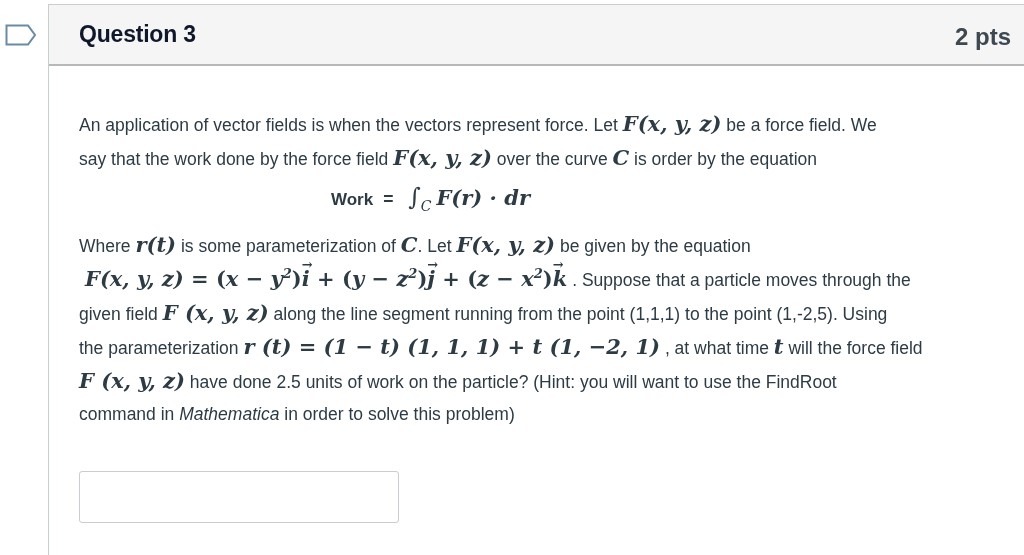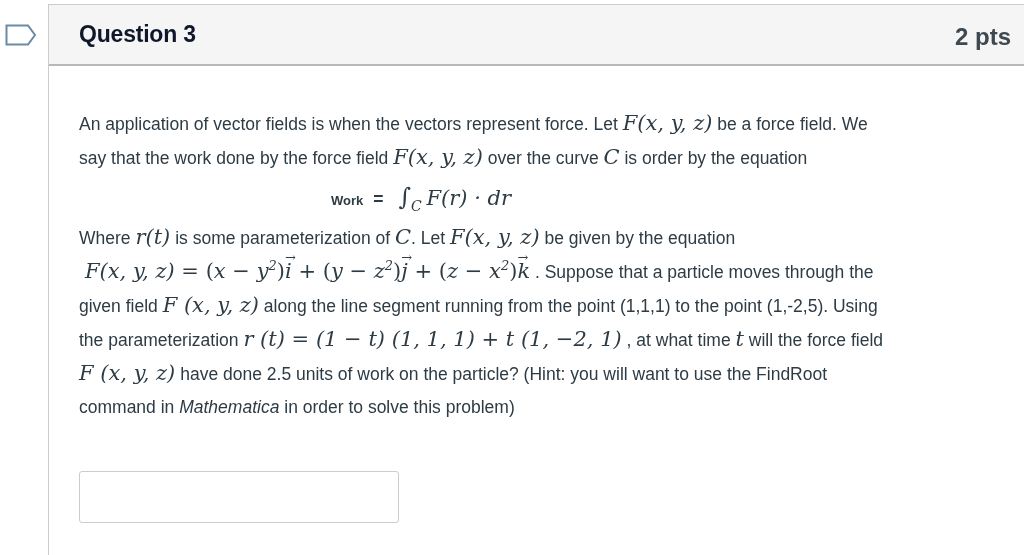--- a/index.html
+++ b/index.html
@@ -34,25 +34,25 @@
     position: absolute; right: 28px; top: 18px;
     font-size: 24px; font-weight: bold; color: #3d4850;
   }
   .q-body {
     position: absolute; left: 30px; top: 102px; width: 920px;
     font-size: 17.5px; line-height: 33.5px; color: #2d3b45;
   }
   .line { white-space: nowrap; height: 34px; }
   .m {
     font-family: "DejaVu Serif", "Liberation Serif", serif;
-    font-style: italic; font-size: 21px;
+    font-style: italic; font-size: 21px; font-weight: bold;
   }
   .mr { font-family: "DejaVu Serif", "Liberation Serif", serif; font-style: normal; font-size: 21px; }
   .work-line { text-align: left; padding-left: 252px; height: 44px; line-height: 44px; }
-  .work-label { font-weight: bold; font-size: 13px; }
+  .work-label { font-weight: bold; font-size: 17px; }
   .eq-sign { font-weight: bold; margin: 0 10px; }
   .int { font-family: "DejaVu Serif", serif; font-size: 24px; font-style: italic; }
   .sub { font-size: 14px; vertical-align: -6px; font-family: "DejaVu Serif", serif; font-style: italic; }
   sup { font-size: 13px; line-height: 0; }
   .vec { position: relative; display: inline-block; }
   .vec::before {
     content: "\2192"; position: absolute; top: -14px; left: 0px;
     font-size: 13px; font-style: normal;
   }
   .answer-box {
@@ -81,21 +81,21 @@
       <span>An application of vector fields is when the vectors represent force. Let </span><span class="m">F(x, y, z)</span><span> be a force field. We</span>
     </div>
     <div class="line">
       <span>say that the work done by the force field </span><span class="m">F(x, y, z)</span><span> over the curve </span><span class="m">C</span><span> is order by the equation</span>
     </div>
     <div class="line work-line">
       <span class="work-label">Work</span><span class="eq-sign">=</span>
       <span class="int">∫</span><span class="sub">C</span>
       <span class="m">F(r) · dr</span>
     </div>
-    <div class="line" style="margin-top:2px">
+    <div class="line" style="margin-top:9px">
       <span>Where </span><span class="m">r(t)</span><span> is some parameterization of </span><span class="m">C</span><span>. Let </span><span class="m">F(x, y, z)</span><span> be given by the equation</span>
     </div>
     <div class="line" style="padding-left:6px">
       <span class="m">F(x, y, z) <span class="mr">=</span> <span class="mr">(</span>x <span class="mr">−</span> y<sup>2</sup><span class="mr">)</span><span class="vec">i</span> <span class="mr">+</span> <span class="mr">(</span>y <span class="mr">−</span> z<sup>2</sup><span class="mr">)</span><span class="vec">j</span> <span class="mr">+</span> <span class="mr">(</span>z <span class="mr">−</span> x<sup>2</sup><span class="mr">)</span><span class="vec">k</span></span><span> .  Suppose that a particle moves through the</span>
     </div>
     <div class="line">
       <span>given field </span><span class="m">F (x, y, z)</span><span> along the line segment running from the point (1,1,1) to the point (1,-2,5). Using</span>
     </div>
     <div class="line">
       <span>the parameterization  </span><span class="m">r (t) = (1 − t) (1, 1, 1) + t (1, −2, 1)</span><span> , at what time </span><span class="m">t</span><span> will the force field</span>

